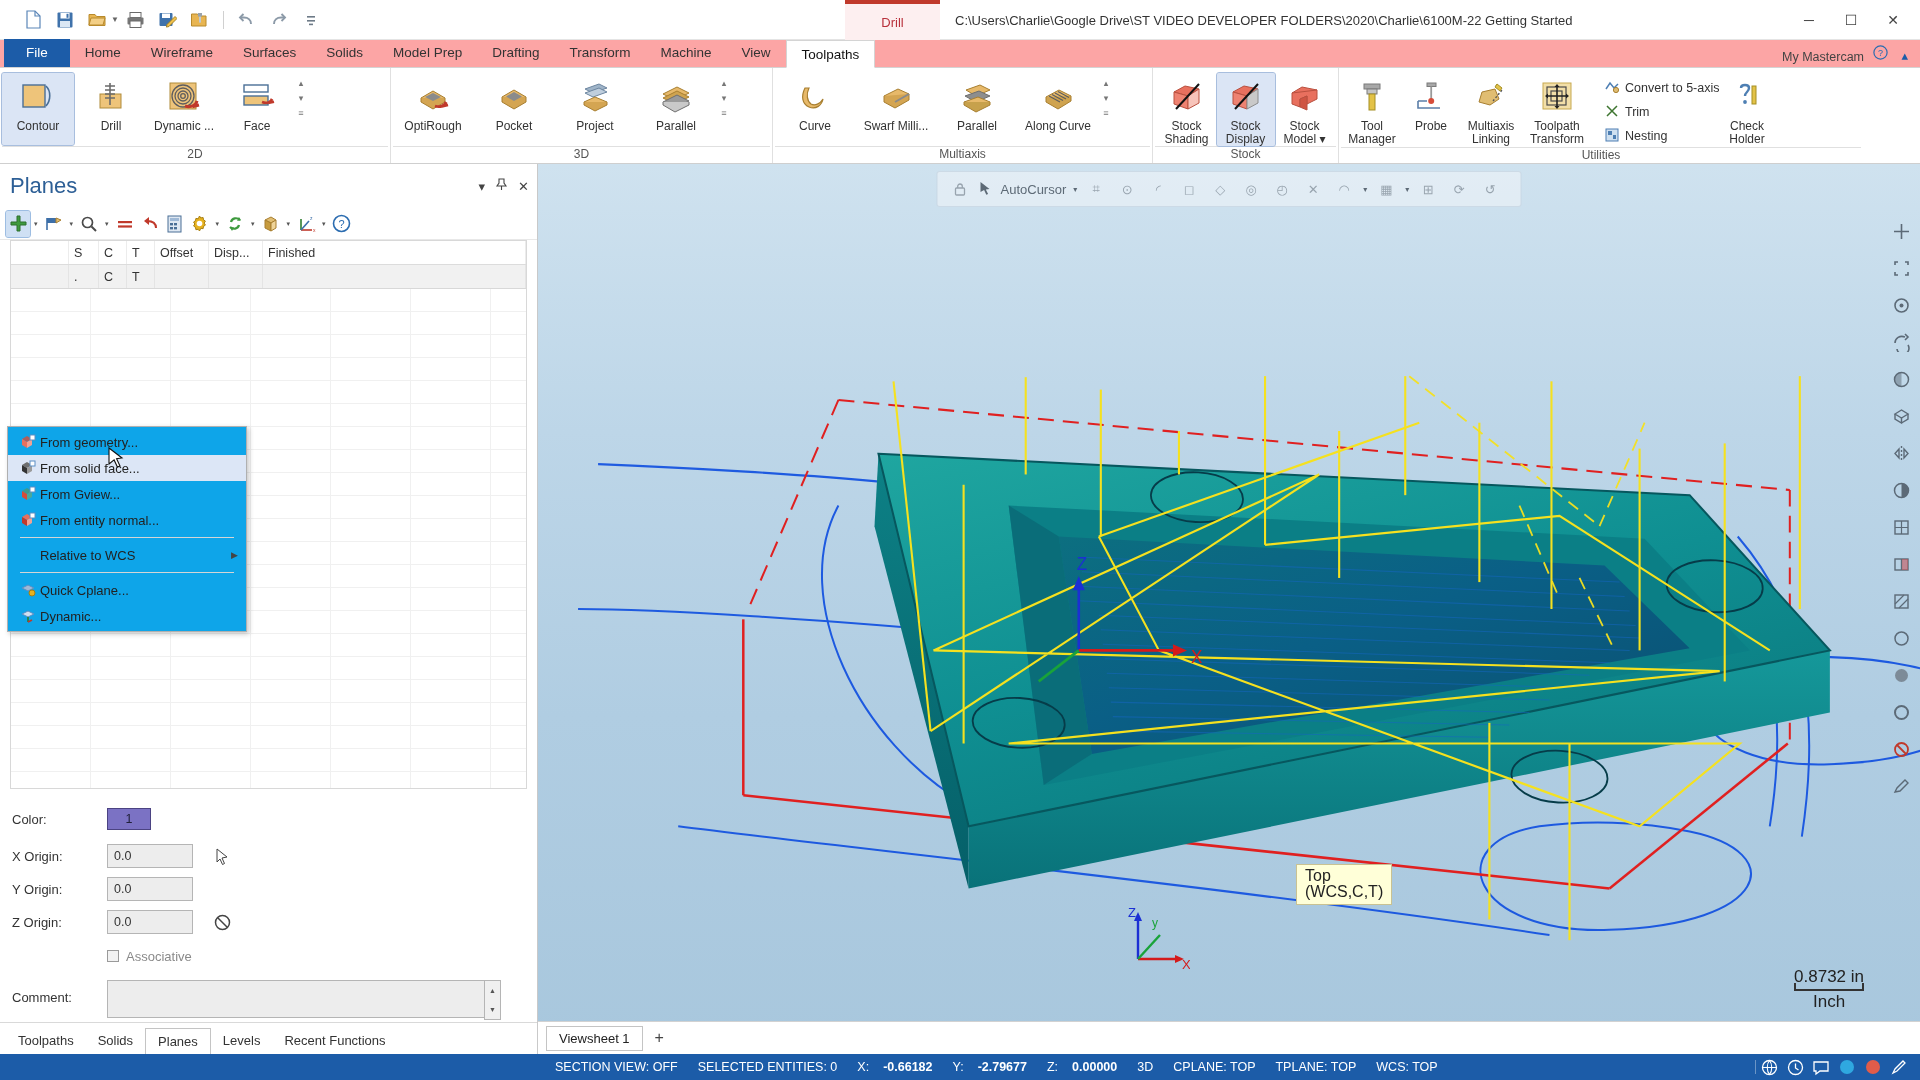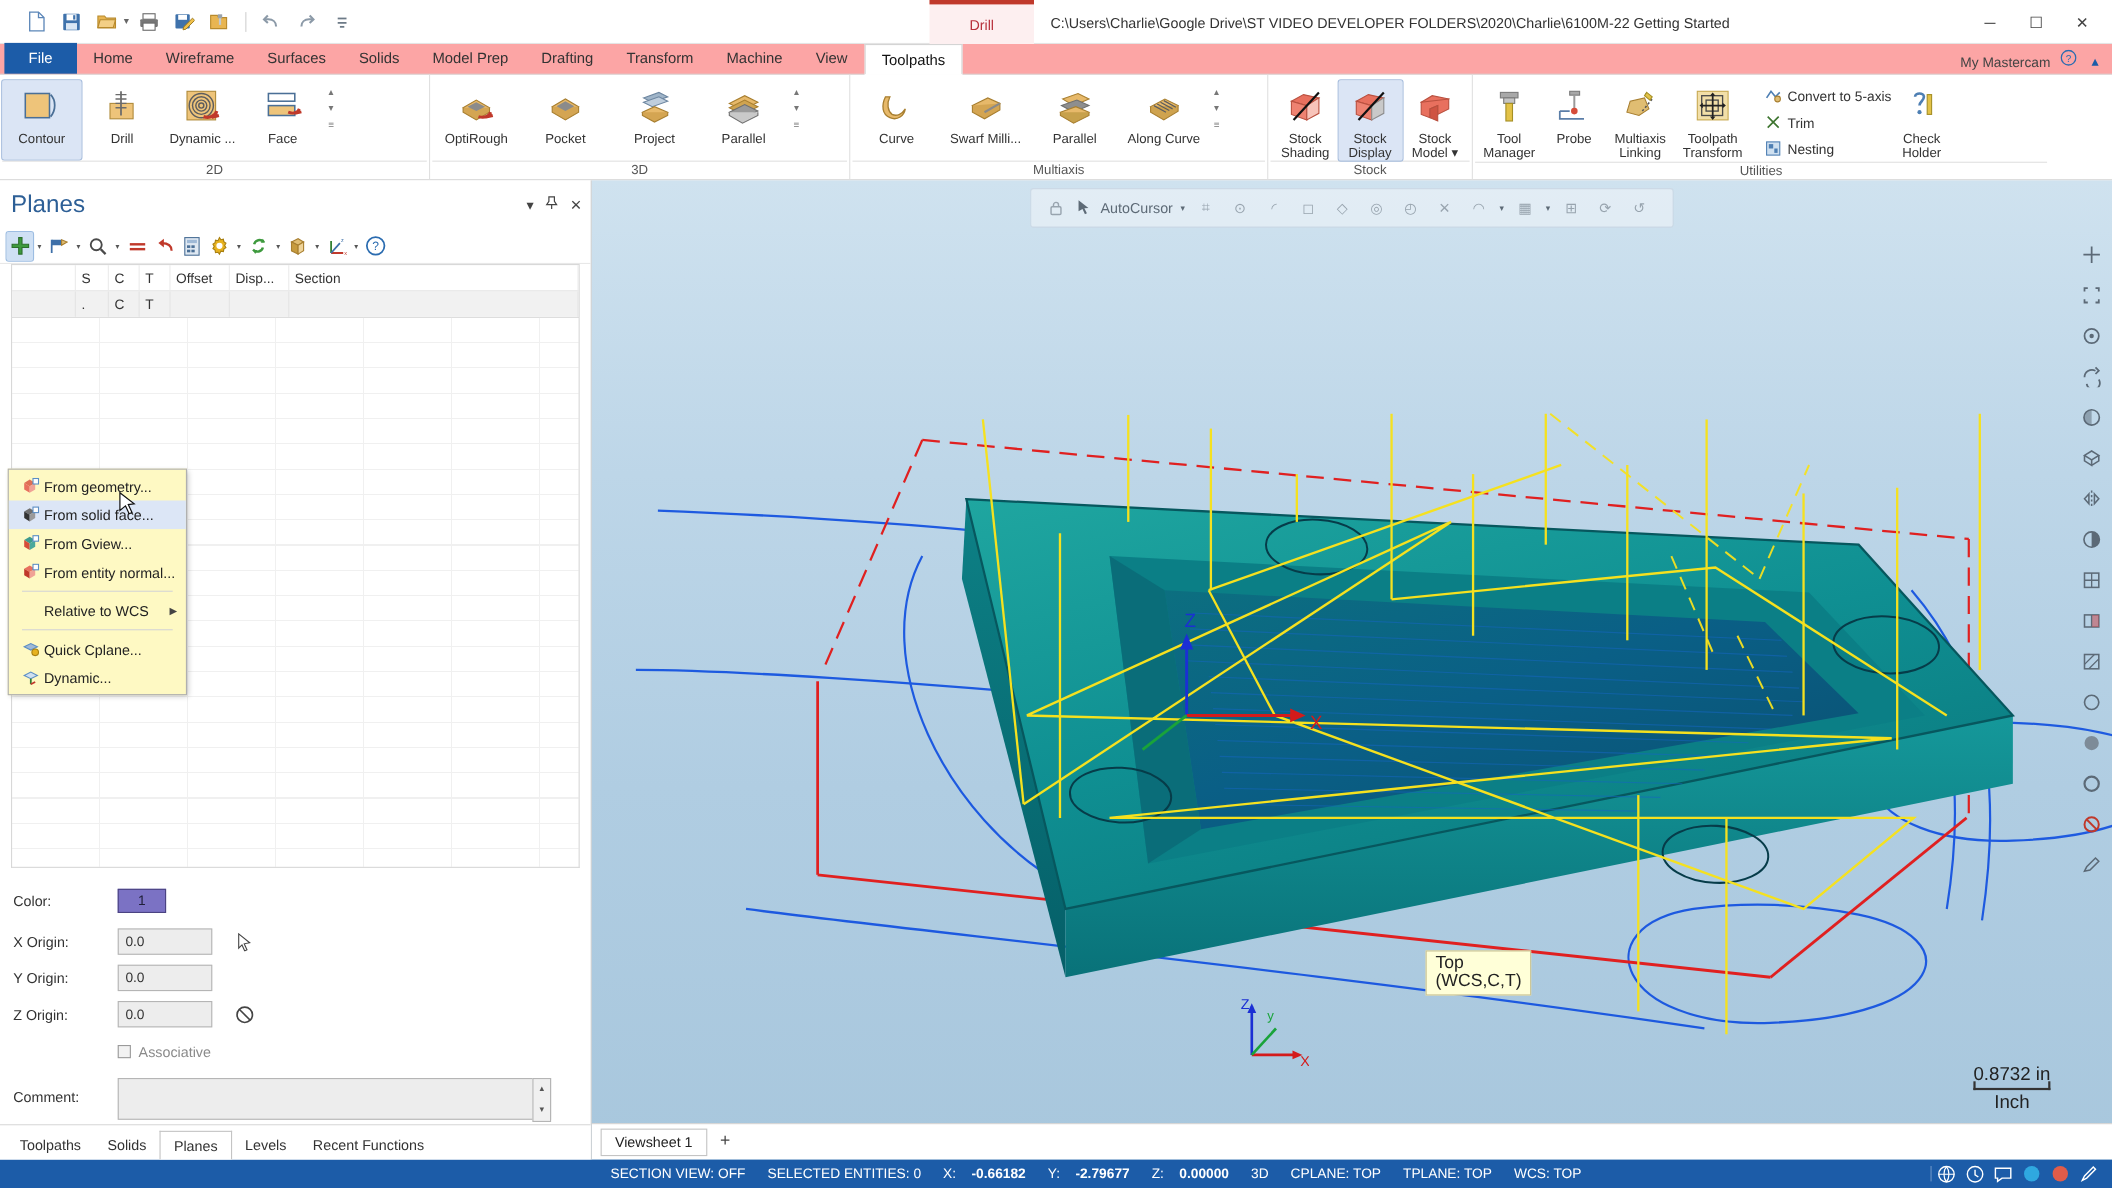--- a/index.html
+++ b/index.html
@@ -186,21 +186,21 @@
     height:32px; display:flex; align-items:flex-end; gap:0; padding-left:6px;
     border-top:1px solid #d9d9d9; background:#fff; flex:none;
   }
   .ltab {
     padding:0 12px; height:26px; line-height:26px; font-size:13px; color:#333; cursor:default;
   }
   .ltab.active { border:1px solid #c4c4c4; border-bottom:none; background:#fff; font-weight:normal; }
 
   
   .ctxmenu {
-    position:absolute; left:7px; top:262px; width:163px; background:#fef9c3;
+    position:absolute; left:7px; top:262px; width:240px; background:#0ea5e9;
     border:1px solid #b0b0b0; box-shadow:2px 2px 5px rgba(0,0,0,.22); z-index:50; padding:2px 0;
   }
   .ctxitem { height:26px; display:flex; align-items:center; padding-left:8px; font-size:13px; color:#222; }
   .ctxitem.hl { background:#dce6f6; }
   .ctxitem .ci { width:24px; display:flex; align-items:center; justify-content:center; }
   .ctxsep { height:1px; background:#d5d5d5; margin:4px 12px; }
   .ctxarrow { margin-left:auto; margin-right:8px; font-size:9px; color:#444; }
   .cursor-arrow { position:absolute; left:108px; top:283px; z-index:60; pointer-events:none; }
 
   
@@ -773,21 +773,21 @@
       </div>
 
       <div class="plane-table">
         <div class="pt-head">
           <div style="width:58px;"></div>
           <div style="width:30px;">S</div>
           <div style="width:28px;">C</div>
           <div style="width:28px;">T</div>
           <div style="width:54px;">Offset</div>
           <div style="width:54px;">Disp...</div>
-          <div style="flex:1;">Section</div>
+          <div style="flex:1;">Finished</div>
         </div>
         <div class="pt-row">
           <div style="width:58px;"></div>
           <div style="width:30px;">.</div>
           <div style="width:28px;">C</div>
           <div style="width:28px;">T</div>
           <div style="width:54px;"></div>
           <div style="width:54px;"></div>
           <div style="flex:1;"></div>
         </div>

